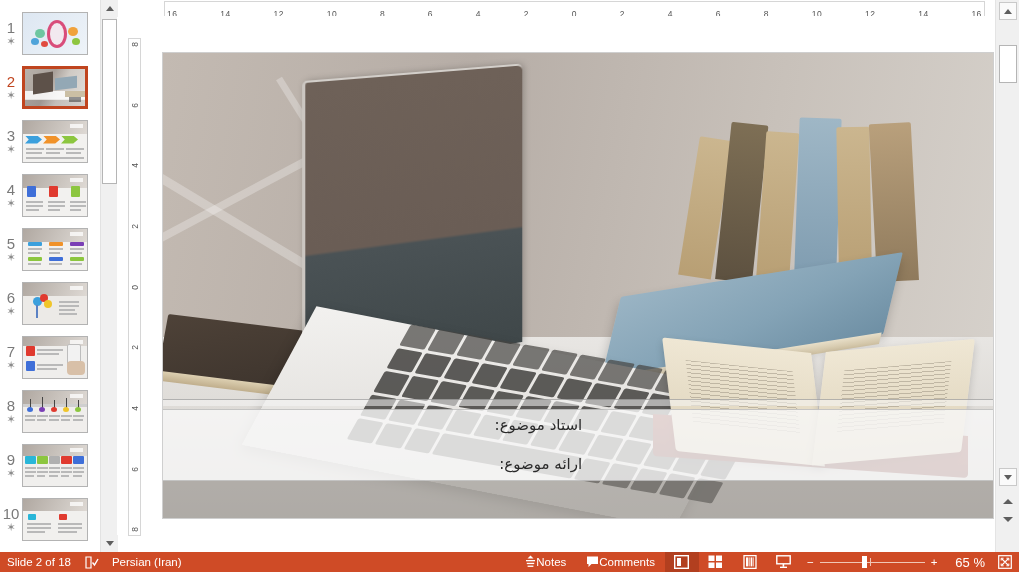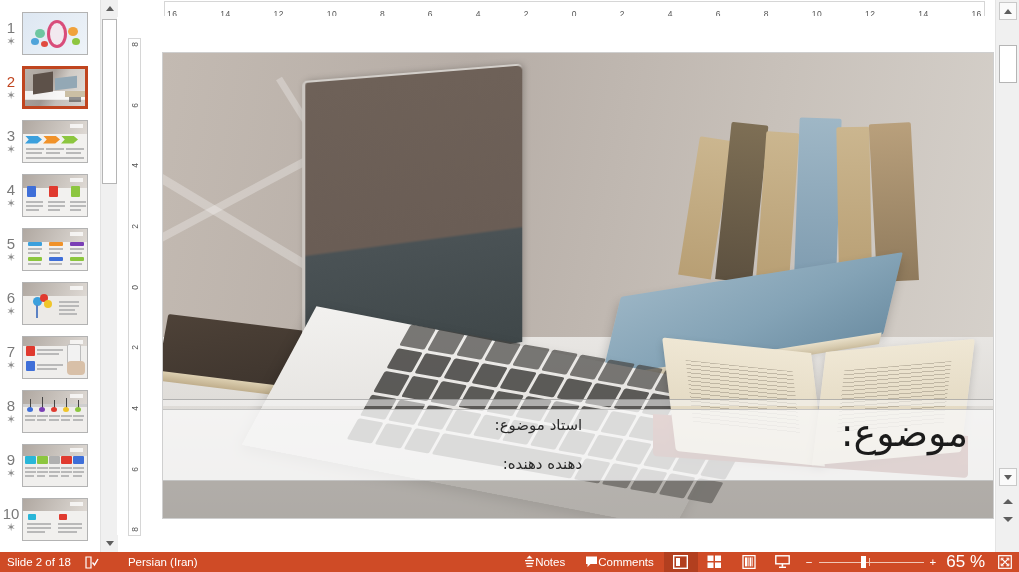--- a/index.html
+++ b/index.html
@@ -243,35 +243,35 @@
   .dtri-up { width:0;height:0;border-left:5px solid transparent;border-right:5px solid transparent;border-bottom:5px solid #5e5e5e; }
   .dtri-dn { width:0;height:0;border-left:5px solid transparent;border-right:5px solid transparent;border-top:5px solid #5e5e5e; }
 
   
   .status {
     position:absolute; left:0; bottom:0; width:1019px; height:20px;
     background:#cf4b26; color:#ffffff; display:flex; align-items:center;
     font-size:11.5px;
   }
   .st-slide { margin-left:7px; }
-  .st-lang { margin-left:29px; }
+  .st-lang { margin-left:13px; }
   .st-spell { margin-left:14px; display:inline-flex; align-items:center; }
   .st-spacer { flex:1; }
   .st-item { display:inline-flex; align-items:center; padding:0 10px; height:36px; cursor:default; }
   .views { display:flex; height:20px; align-items:center; }
   .vbtn {
     width:34px; height:20px; display:flex; align-items:center; justify-content:center;
   }
   .vbtn.active { background:#b23f1f; }
   .zoomwrap { display:flex; align-items:center; gap:6px; padding-left:6px; }
   .zslider { position:relative; width:105px; height:14px; }
   .zline { position:absolute; left:0; right:0; top:7px; height:1px; background:#f0c6b6; }
   .zmid { position:absolute; left:48%; top:3px; width:1px; height:8px; background:#f0c6b6; }
   .zhandle { position:absolute; left:40%; top:1px; width:5px; height:12px; background:#ffffff; }
-  .zpct { margin-left:4px; font-size:17px; }
+  .zpct { margin-left:12px; font-size:13px; }
   .zfit { margin:0 7px 0 7px; display:inline-flex; }
 </style>
 </head>
 <body>
 
 <div class="app">
 
   <div class="thumb-panel">
 
     <div class="thumb-row" style="top:6px">
@@ -652,23 +652,22 @@
           </div>
         <div class="page r">
             <div class="txt"></div>
           </div>
       </div>
 
       <div class="band-top"></div>
       <div class="band-main"></div>
       <div class="band-bottom"></div>
 
-      <div class="slide-title">موضوع:</div>
       <div class="line-a">استاد موضوع:</div>
-      <div class="line-b">دهنده دهنده:</div>
+      <div class="line-b">ارائه موضوع:</div>
     </div>
   </div>
 
   <div class="r-scroll">
     <div class="sbtn sb-up">
       <div class="tri tri-up"></div>
     </div>
     <div class="r-thumb"></div>
     <div class="sbtn sb-dn">
       <div class="tri tri-dn"></div>

